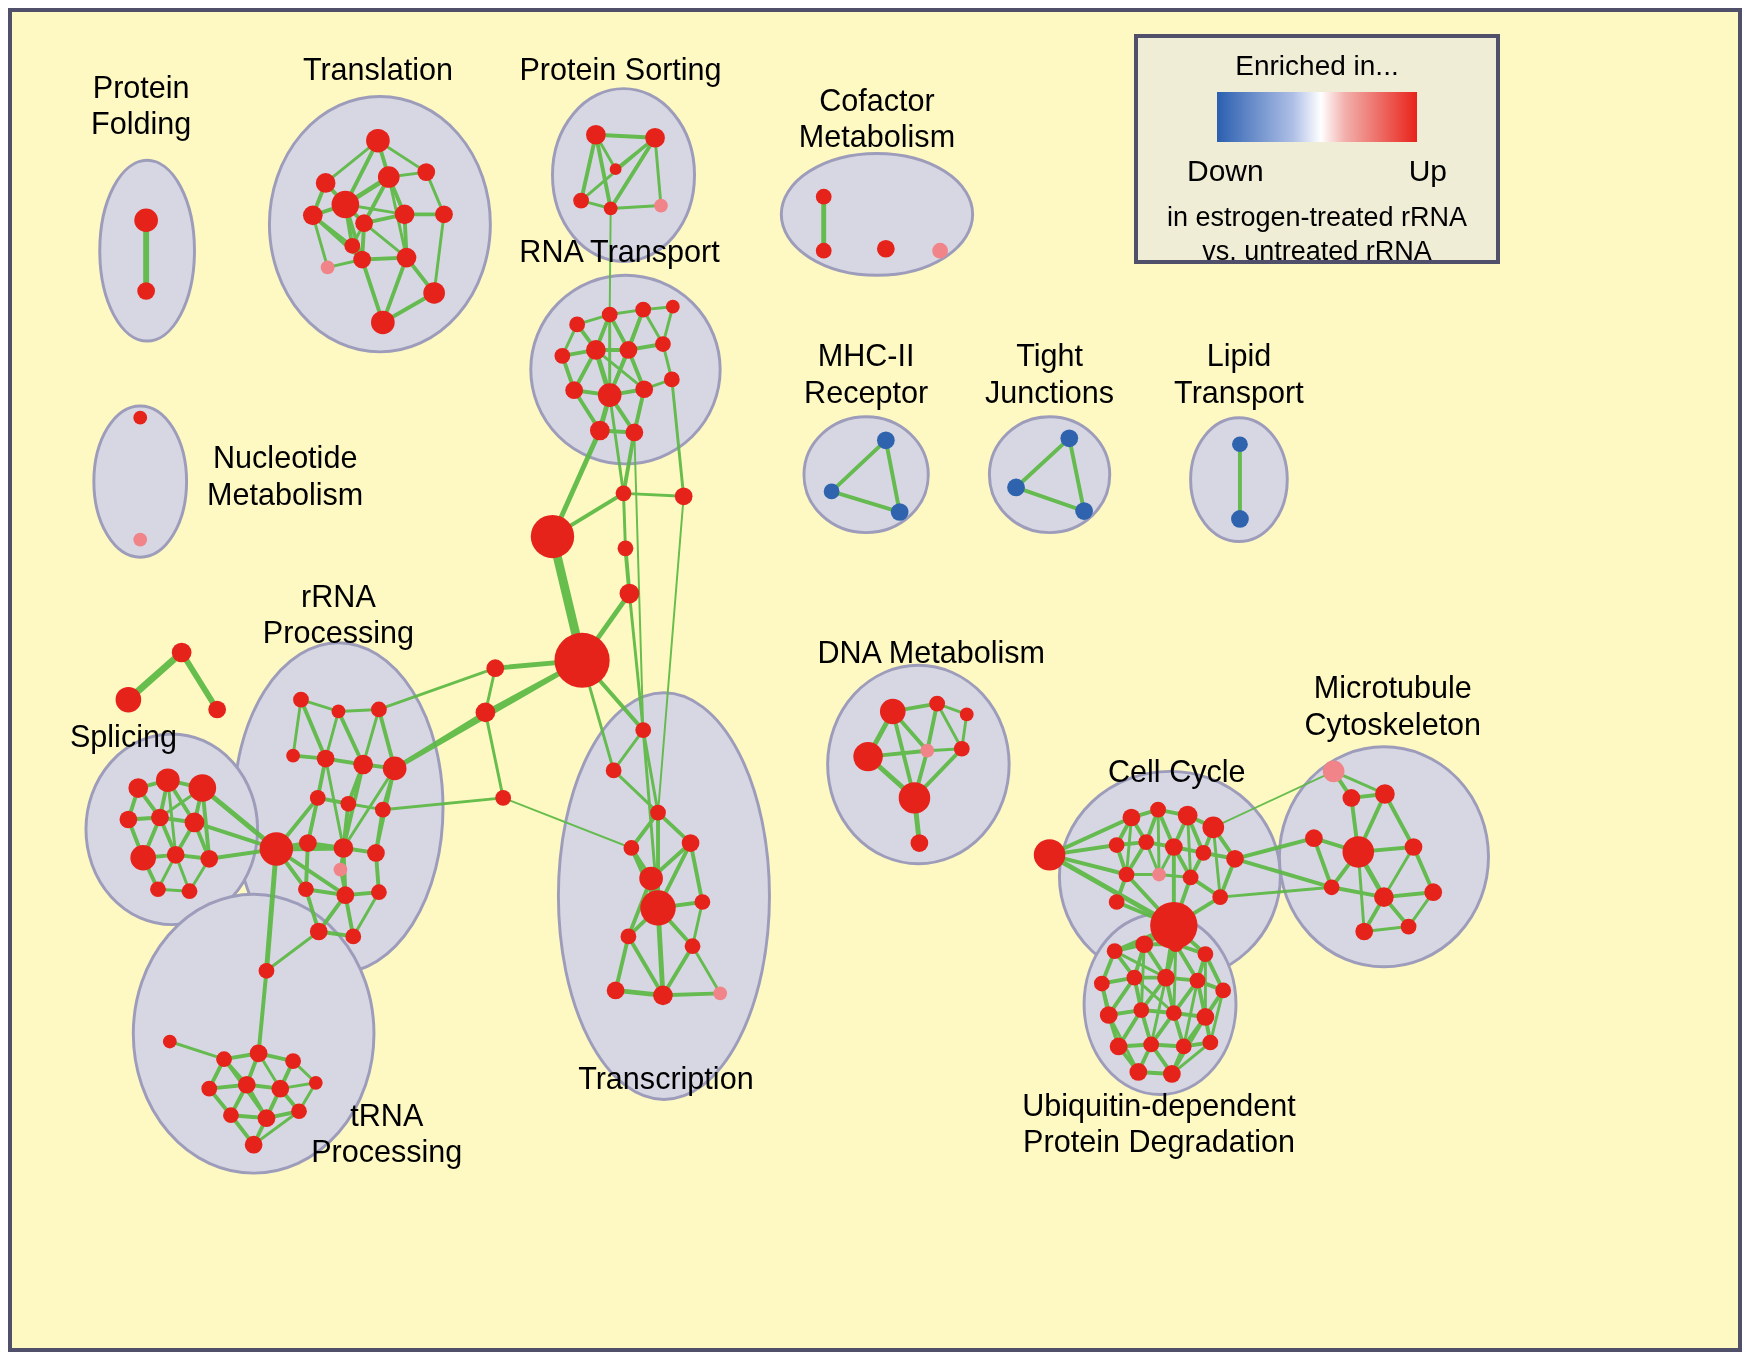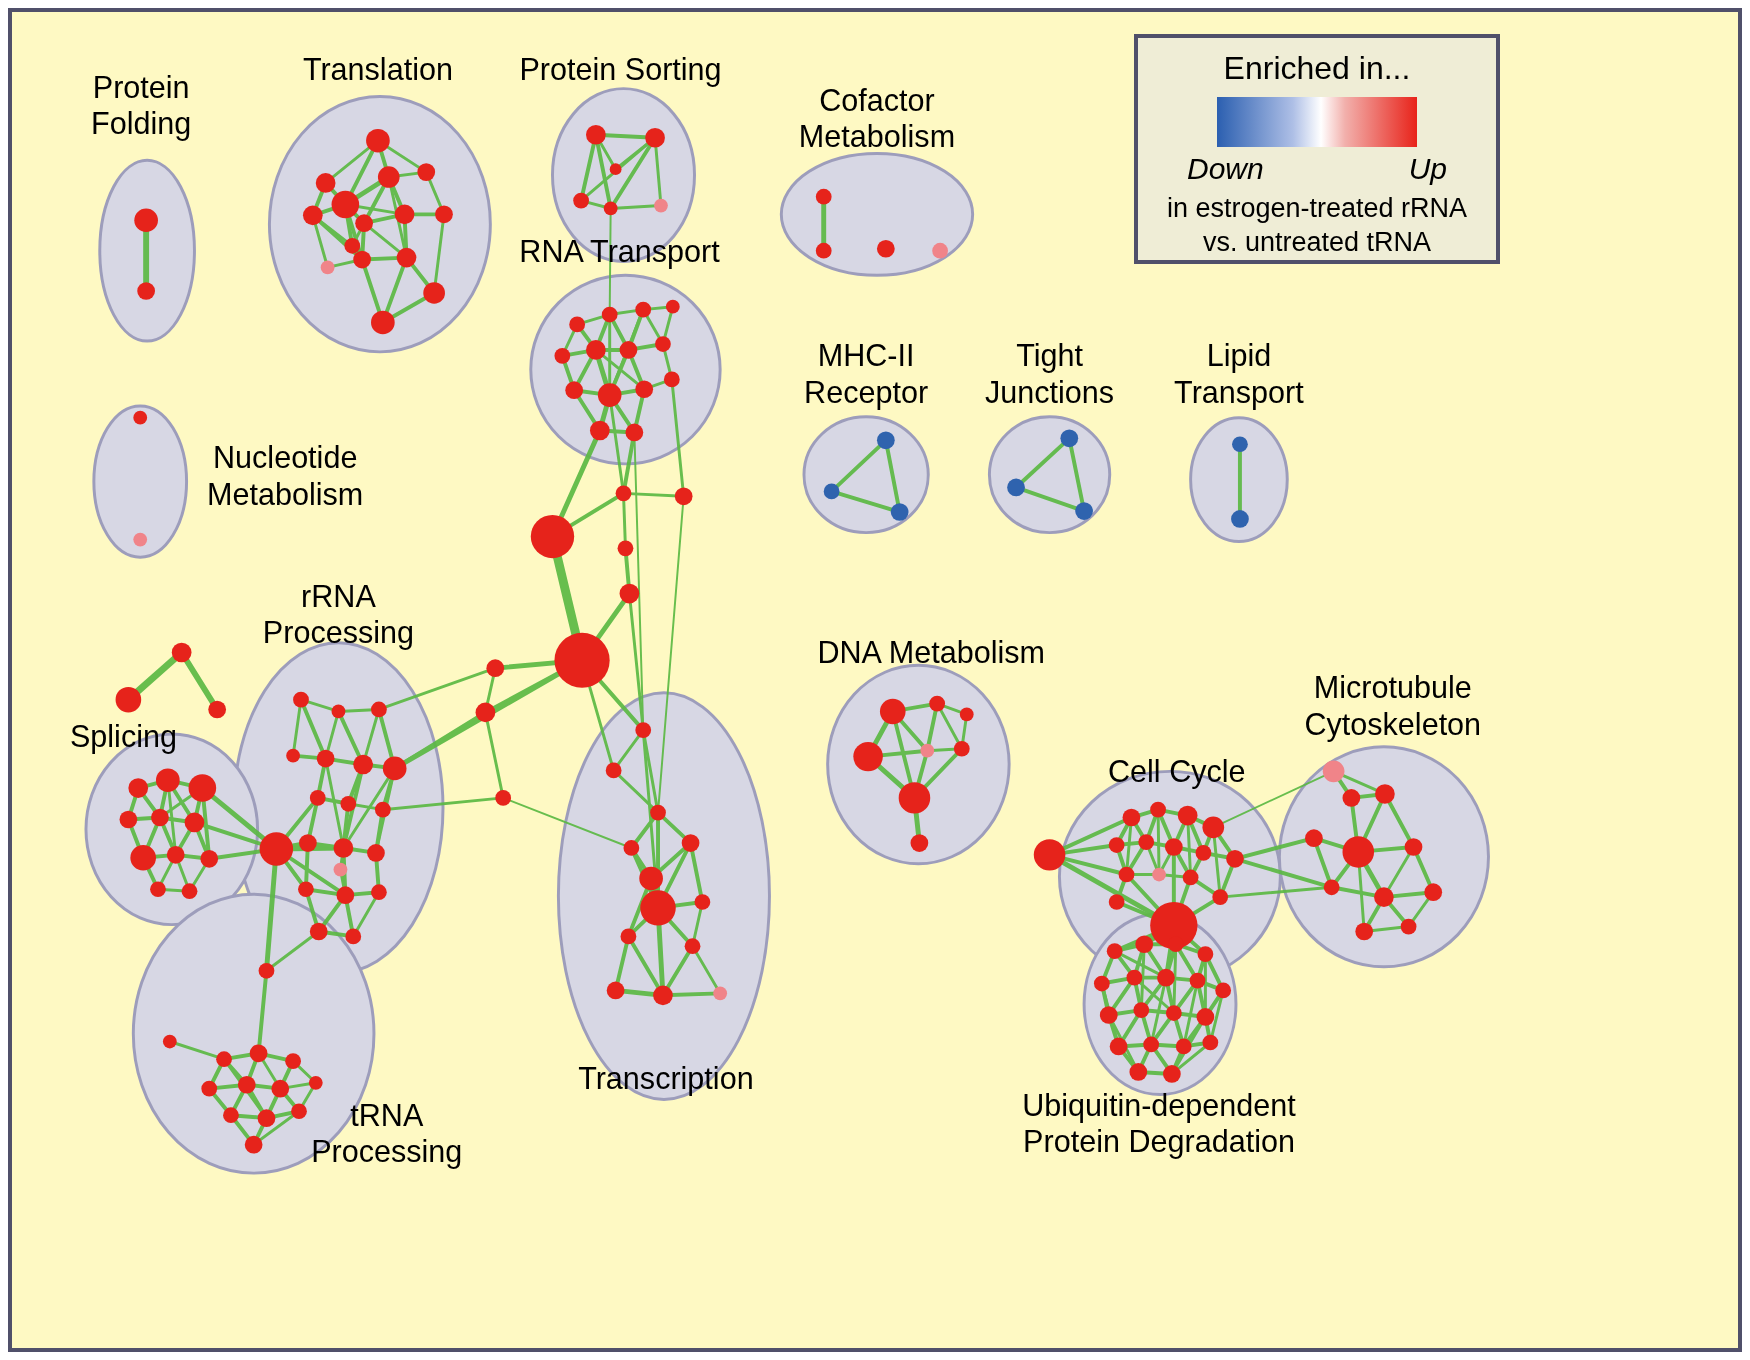--- a/index.html
+++ b/index.html
@@ -13,28 +13,27 @@
     background:#c8c8e2;
     overflow:hidden;
   }
   .net-svg{position:absolute;left:0;top:0;width:100%;height:100%;}
   .legend{
     position:absolute;left:1122px;top:22px;width:358px;height:222px;
     border:4px solid #50506a;
     background:rgba(222,222,238,0.45);
     text-align:center;color:#000;
   }
-  .legend-title{font-size:32px;margin-top:12px;}
+  .legend-title{font-size:28px;margin-top:12px;}
   .legend-gradient{
     width:200px;height:50px;margin:10px auto 4px auto;
   }
   .legend-scale{
-    width:260px;margin:5px auto;display:flex;justify-content:space-between;
+    width:260px;margin:12px auto;display:flex;justify-content:space-between;
     font-size:30px;
-    font-style:italic;
   }
   .legend-caption{font-size:27px;line-height:34px;}
   .legend-caption:first-of-type{margin-top:4px;}
 </style>
 </head>
 <body>
 
 <div class="figure" style="background: #fef9c3;">
 
   <svg id="net" class="net-svg" viewBox="0 0 1750 1360" preserveAspectRatio="none">
@@ -617,16 +616,16 @@
     </svg>
 
   <div class="legend">
     <div class="legend-title">Enriched in...</div>
     <div class="legend-gradient" id="legend-gradient" style="background: linear-gradient(to right, rgb(43, 95, 176) 0%, rgb(174, 191, 230) 38%, rgb(255, 255, 255) 52%, rgb(242, 176, 172) 64%, rgb(232, 35, 26) 100%);"></div>
     <div class="legend-scale">
       <span>Down</span>
       <span>Up</span>
     </div>
     <div class="legend-caption">in estrogen-treated rRNA</div>
-    <div class="legend-caption">vs. untreated tRNA</div>
+    <div class="legend-caption">vs. untreated rRNA</div>
   </div>
 
 </div>
 
 </body></html>

